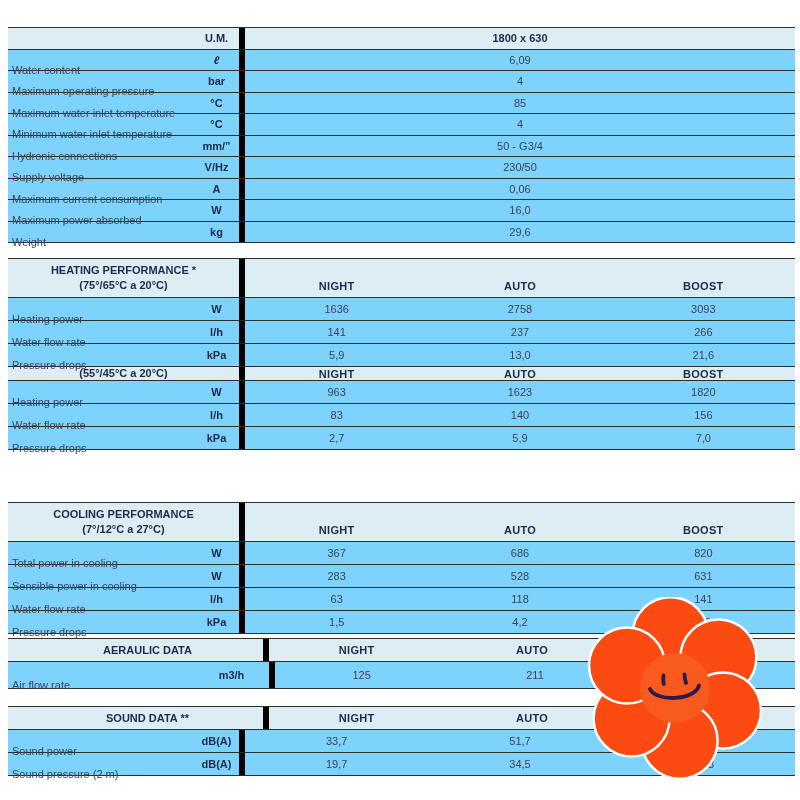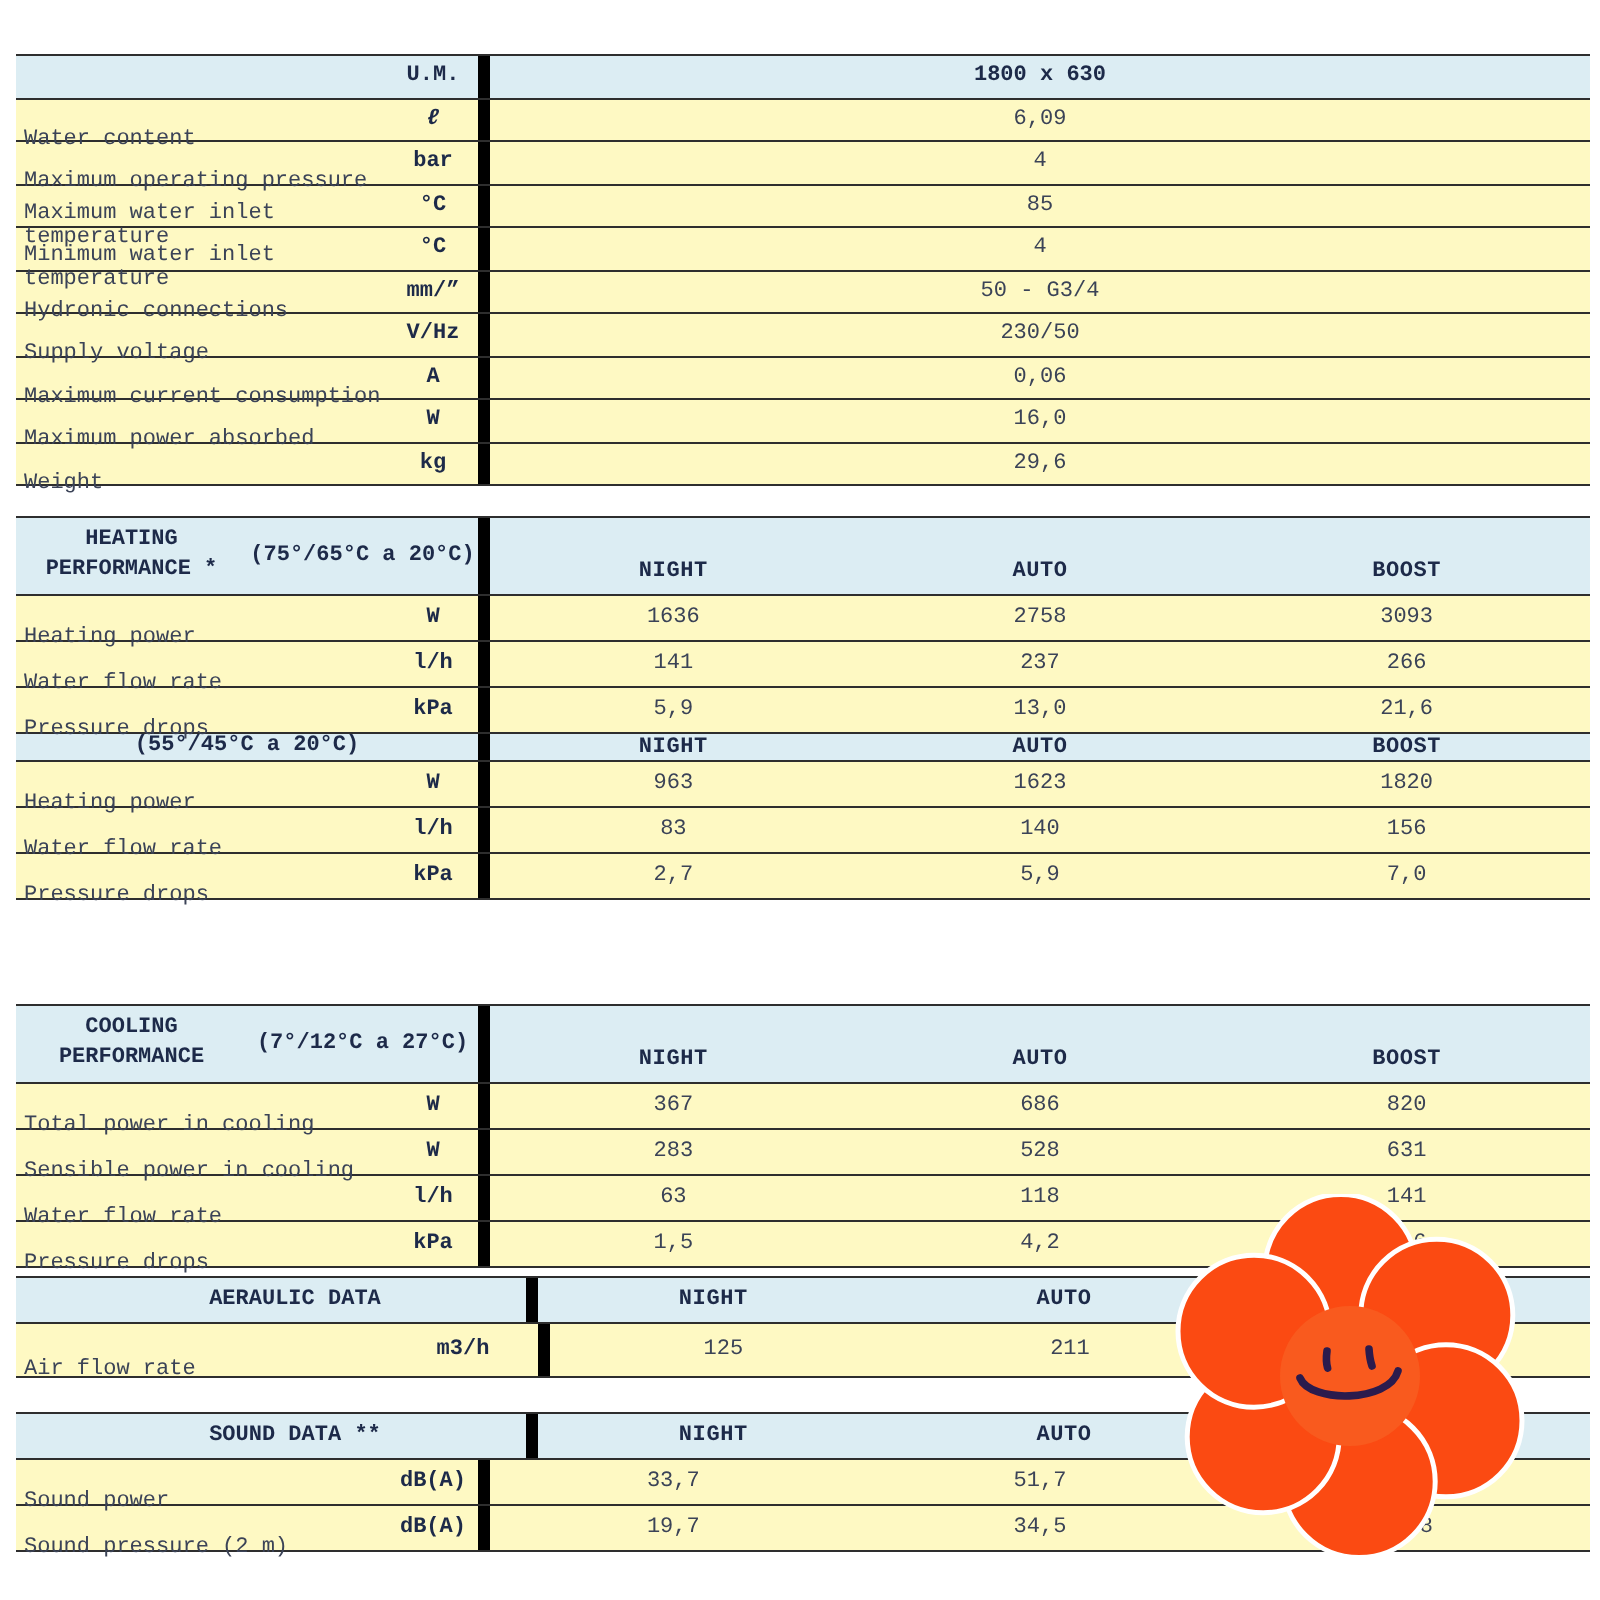--- a/index.html
+++ b/index.html
@@ -1,38 +1,38 @@
 <!DOCTYPE html>
 <html><head>
 <meta charset="utf-8">
 <style>
   * { box-sizing: border-box; margin: 0; padding: 0; }
   html, body { width: 800px; height: 800px; background: #ffffff; overflow: hidden; }
   body { position: relative; font-family: "Liberation Sans", sans-serif; color: #3b4357; }
 
-  .tbl { position: absolute; left: 8px; width: 787px; border-top: 1px solid #2e2e2e; background: #fef9c3; font-family: Liberation Mono, monospace; }
+  .tbl { position: absolute; left: 8px; width: 787px; border-top: 1px solid #2e2e2e; background: #7dd3fc; }
   .row { display: flex; align-items: stretch; border-bottom: 1px solid #2e2e2e; font-size: 11px; }
   .row > div { display: flex; align-items: center; }
 
   .cl { width: 186px; padding-left: 4px; margin-top: 20px; }
   .cu { width: 45px; justify-content: center; font-weight: bold; color: #1d2a49; }
   .cv { flex: 1; border-left: 6px solid #000000; display: flex; align-items: center; }
   .cell { flex: 1; text-align: center; }
 
   .hdr { background: #dcedf3; font-weight: bold; color: #1d2a49; }
   .mh { font-weight: bold; color: #1d2a49; letter-spacing: .3px; }
 
   .r215 { height: 21.5px; }
   .r23  { height: 23px; }
   .r27  { height: 27px; gap: 15px; }
   .band1 { height: 14px; background: #dcedf3; }
   .band1s { height: 23px; background: #dcedf3; padding-left: 24px; }
   .band2 { height: 39px; background: #dcedf3; }
 
-  .bl { width: 231px; justify-content: flex-start; text-align: center; }
+  .bl { width: 231px; flex-direction: column; justify-content: center; text-align: center; }
   .btitle, .bcond { width: 100%; text-align: center; font-weight: bold; color: #1d2a49; line-height: 15px; }
   .band2 .cv { align-items: flex-end; padding-bottom: 5px; }
 
   .lit { font-style: italic; }
 
   #flower { position: absolute; left: 578px; top: 597px; width: 200px; height: 190px; }
 </style>
 </head>
 <body>
 

